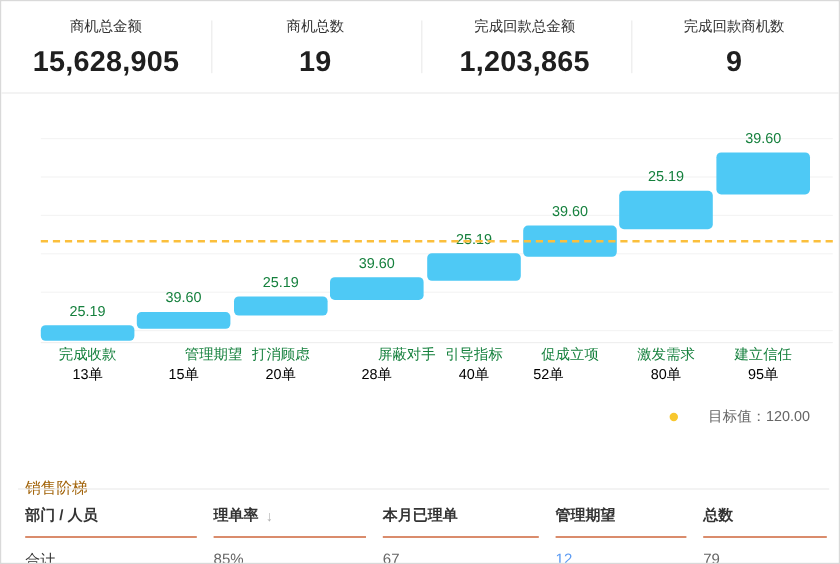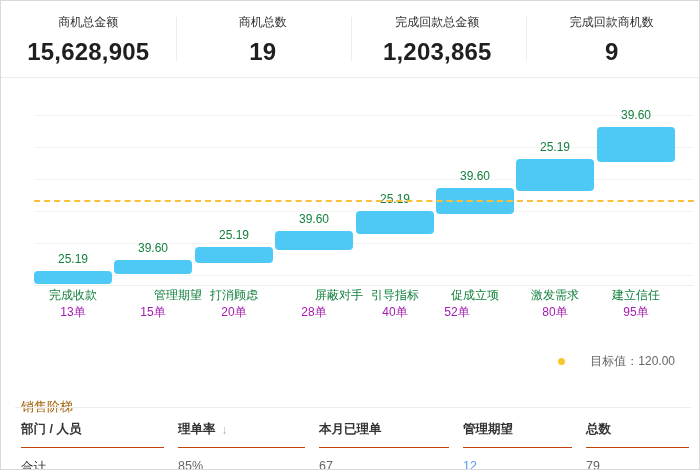--- a/index.html
+++ b/index.html
@@ -18,22 +18,22 @@
   .stats-divider { position:absolute; top:76px; left:0; right:0; height:1px; background:#ececec; }
 
   
   .chart { position:absolute; top:80px; left:0; width:700px; height:292px; }
   .gl { position:absolute; left:33px; right:7px; height:1px; background:#f4f4f4; }
   .axis-bottom { position:absolute; left:33px; right:7px; top:204px; height:1px; background:#efefef; }
   .target-line { position:absolute; left:33px; right:7px; top:119px; border-top:2px dashed #fbbf3c; z-index:3; }
   .bar { position:absolute; border-radius:4px; z-index:2; }
   .val-label { position:absolute; text-align:center; font-size:12px; color:#15803d; z-index:2; }
   .cat-label { position:absolute; text-align:center; font-size:12px; color:#15803d; top:206px; }
-  .cnt-label { position:absolute; text-align:center; font-size:12px; color:#a21caf; top:223px; }
-  .legend { position:absolute; top:272px; right:26px; display:flex; align-items:center; gap:25px; cursor:pointer; }
+  .cnt-label { position:absolute; text-align:center; font-size:12px; color:#000000; top:223px; }
+  .legend { position:absolute; top:258px; right:26px; display:flex; align-items:center; gap:25px; cursor:pointer; }
   .legend-dot { width:7px; height:7px; border-radius:50%; }
   .legend-text { font-size:12px; color:#666; }
 
   
   .table-title { position:absolute; left:20px; top:397px; font-size:13px; color:#a16207; }
   .title-divider { position:absolute; left:14px; right:8px; top:406px; height:1px; background:#ececec; }
   .sales-table { position:absolute; left:20px; right:10px; top:413px; display:grid; grid-template-columns:143px 127px 130px 109px 1fr; column-gap:14px; }
   .th { padding:7px 0 9px 0; border-bottom:1px solid #c2410c; font-size:12.5px; font-weight:bold; color:#333; display:flex; align-items:center; gap:6px; cursor:pointer; }
   .sort-icon { font-size:12px; color:#b3b3b3; font-weight:normal; }
   .td { padding:11px 0; font-size:12.5px; color:#666; border-bottom:1px solid #f0f0f0; }

